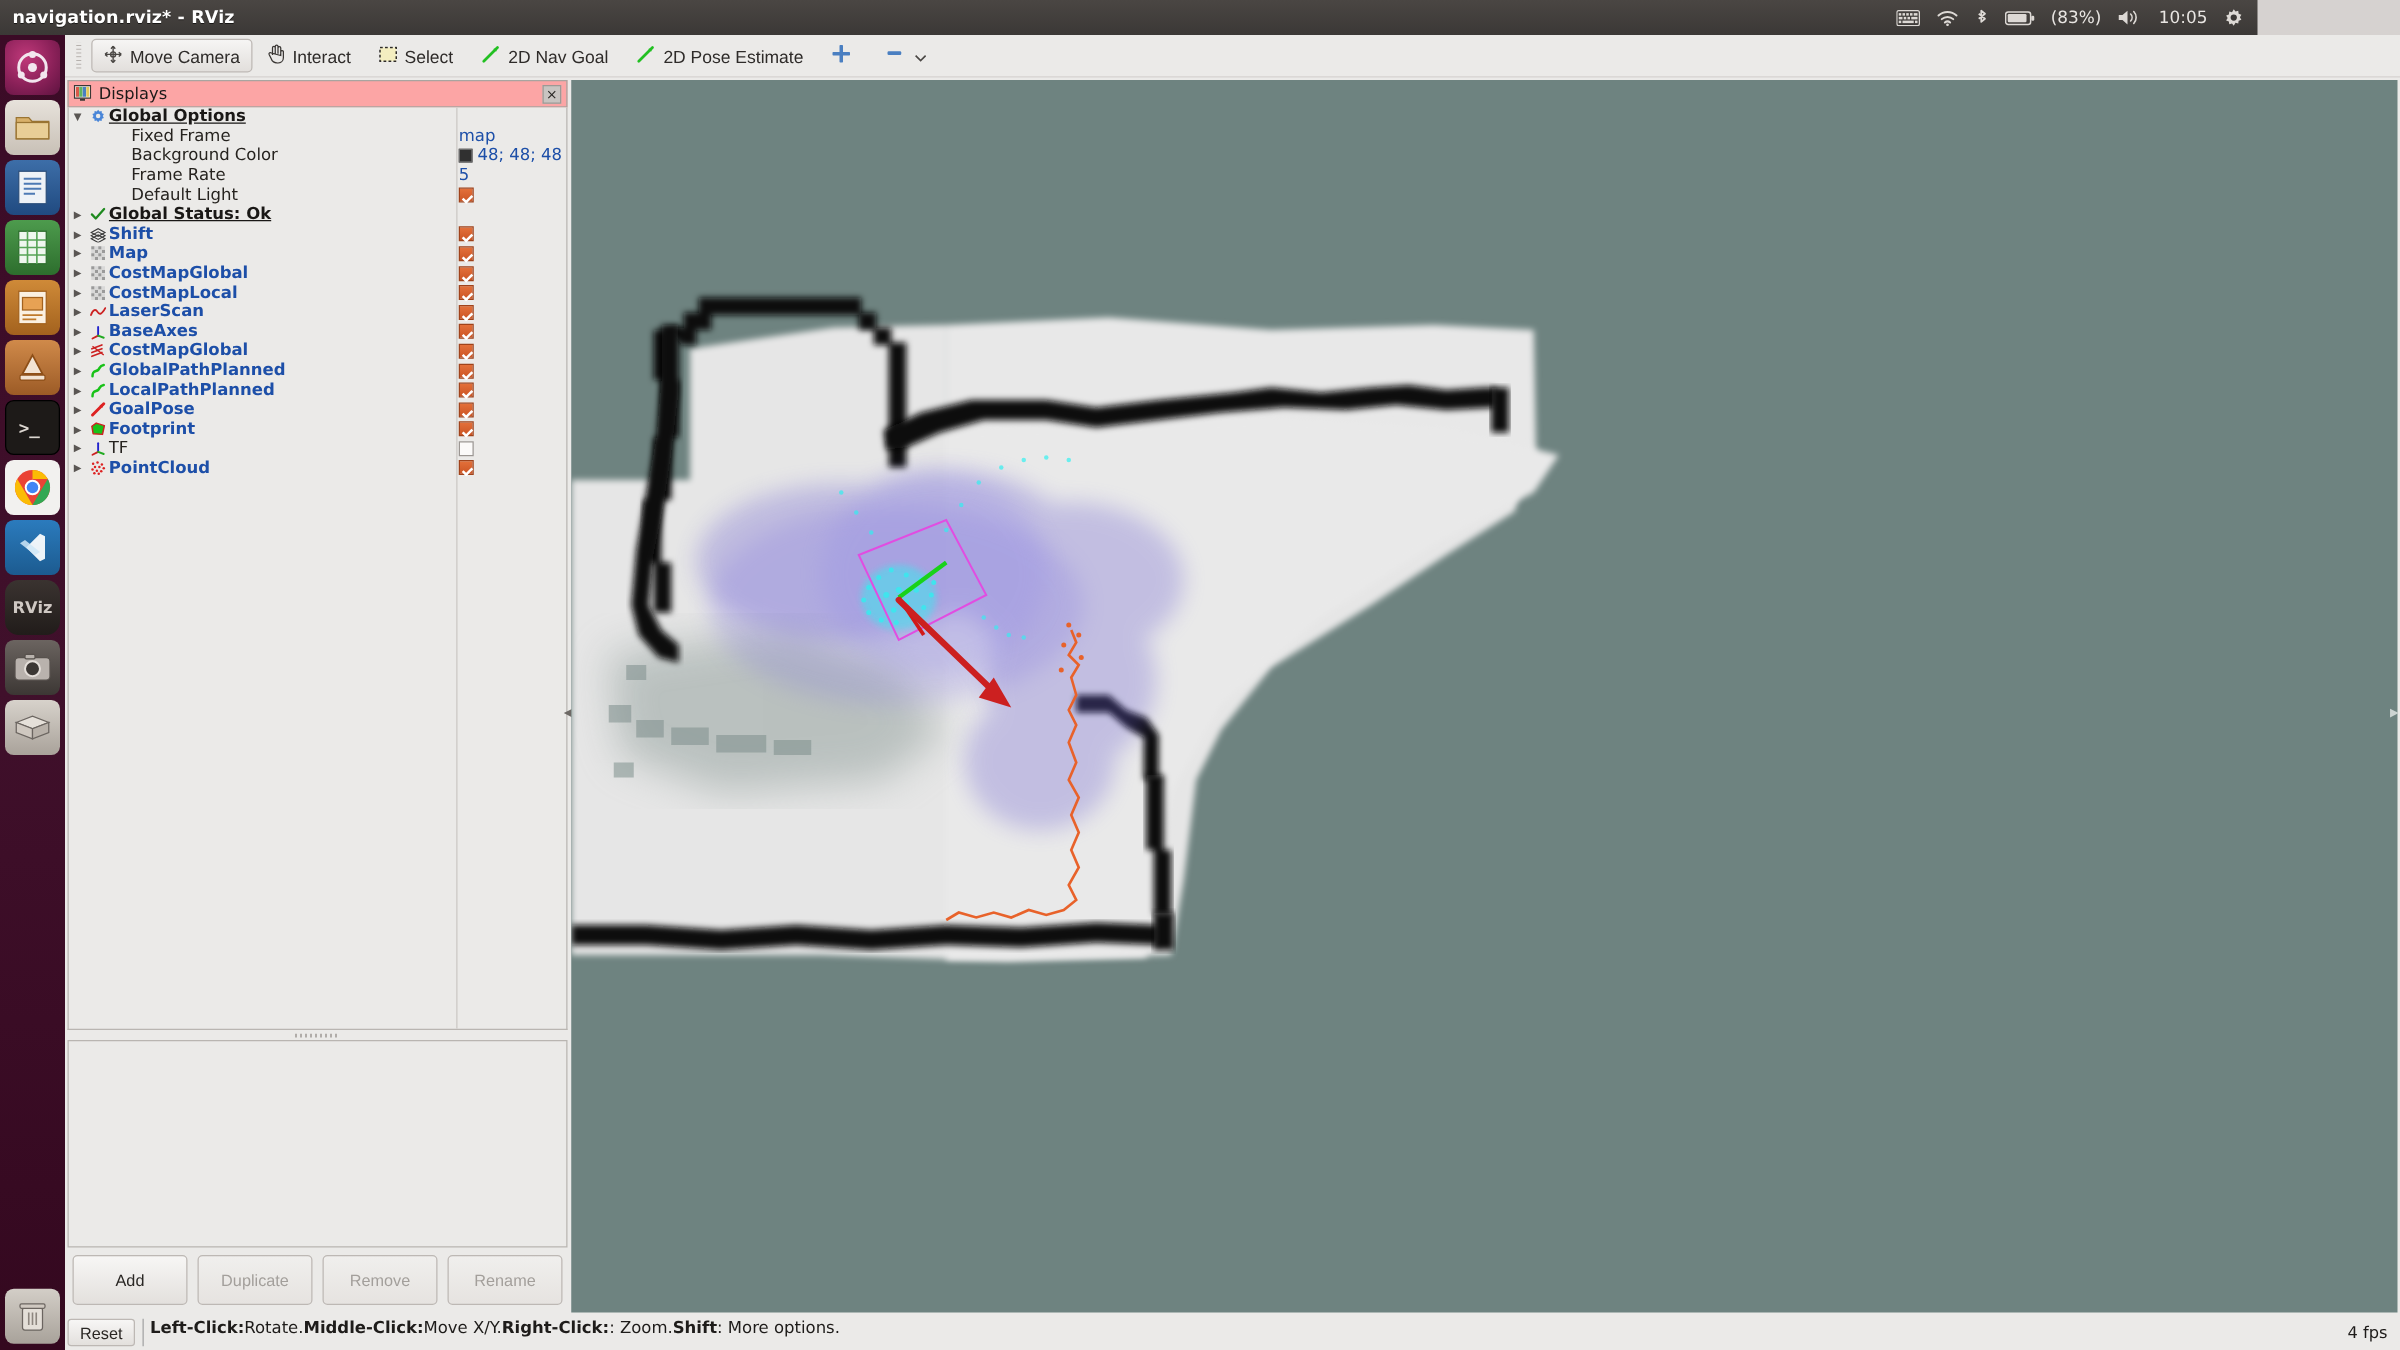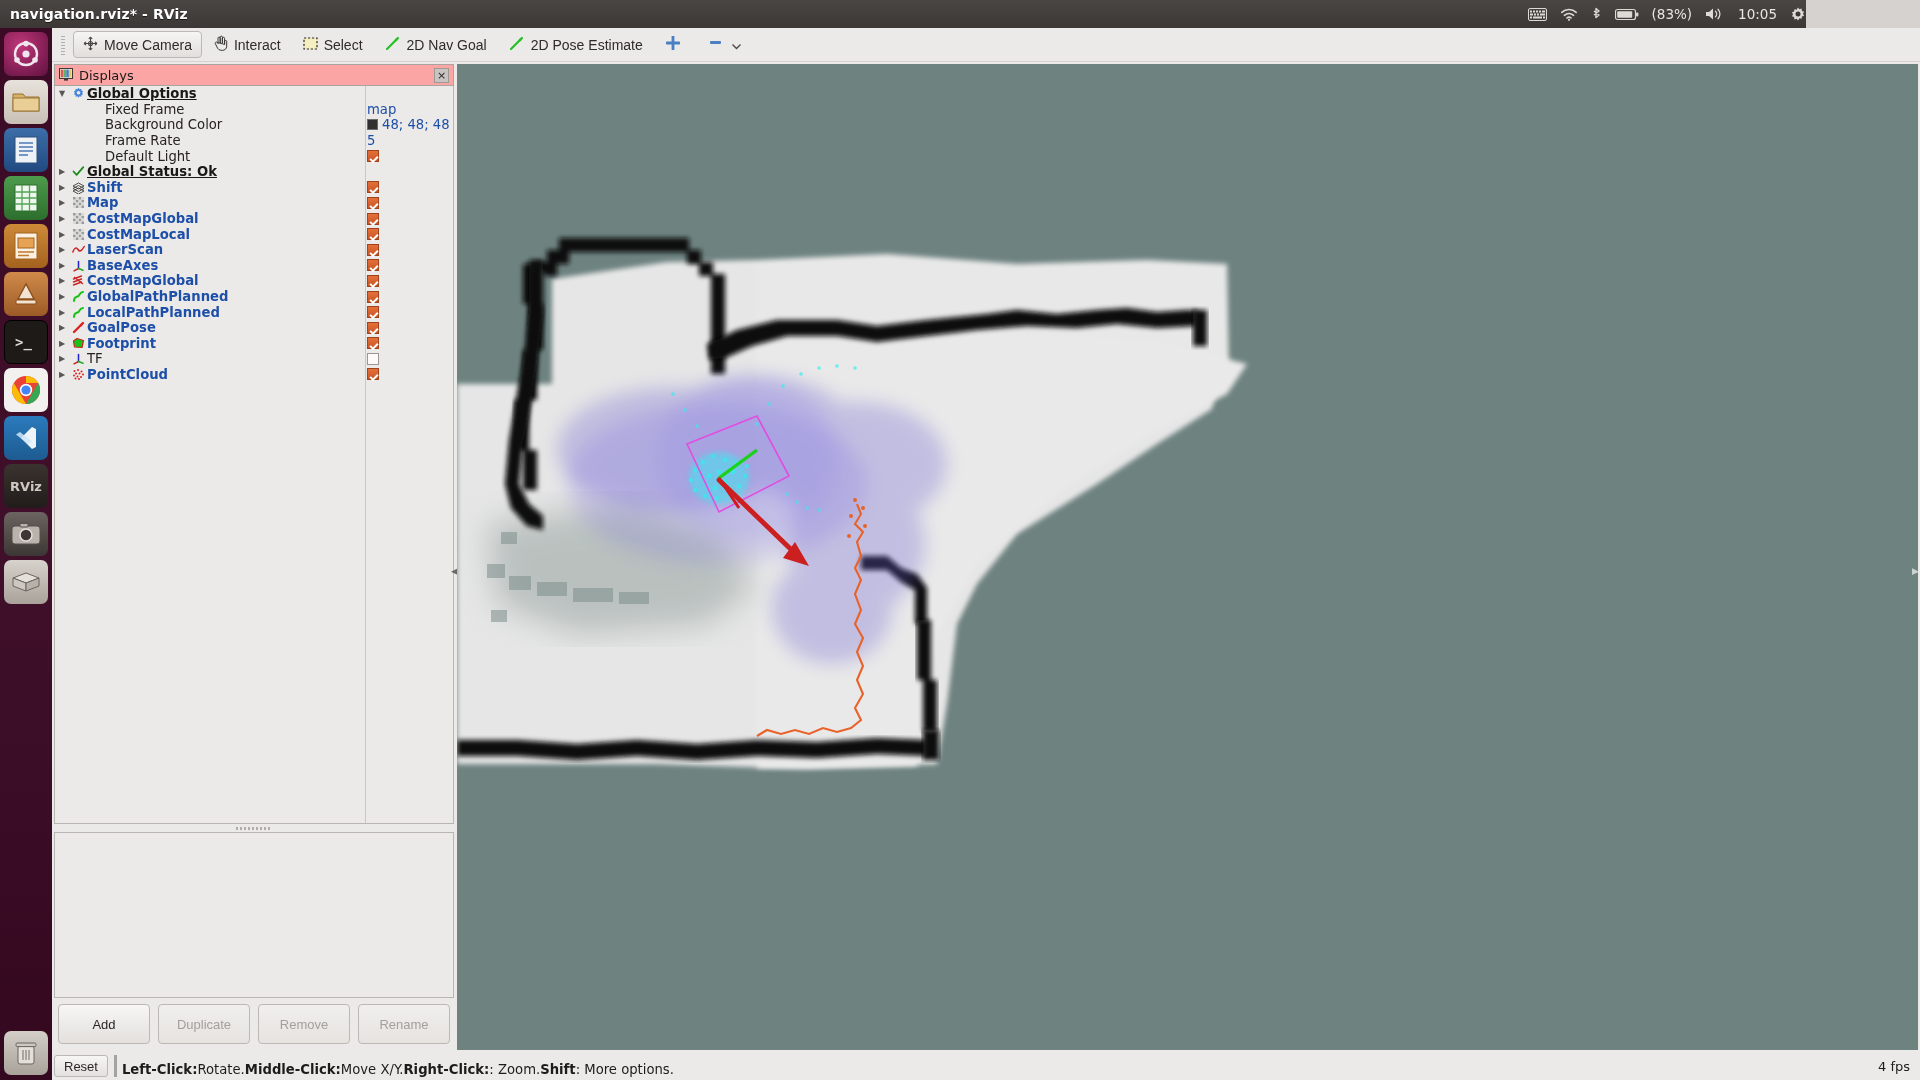--- a/index.html
+++ b/index.html
@@ -16,21 +16,21 @@
     width: 1806px; height: 28px;
     background: linear-gradient(to bottom, #4a4643 0%, #3b3836 100%);
     color: #ffffff;
     display: flex; align-items: center;
   }
   #window-title {
     font-size: 14px; font-weight: bold; color: #ffffff;
     margin-left: 10px; letter-spacing: .1px;
     text-shadow: 0 1px 0 rgba(0,0,0,.6);
   }
-  #tray { margin-left: auto; display: flex; align-items: center; gap: 13px; padding-right: 0; }
+  #tray { margin-left: auto; display: flex; align-items: center; gap: 13px; padding-right: 11px; }
   .tray-item { display: flex; align-items: center; color: #e8e5e2; font-size: 13.5px; }
   .tray-item svg { display: block; }
 
   
   #launcher {
     position: absolute; top: 28px; left: 0;
     width: 52px; height: 1052px;
     background: linear-gradient(to bottom, #3b0b26 0%, #40102b 50%, #34081f 100%);
     padding-top: 4px;
     display: flex; flex-direction: column; align-items: center; gap: 4px;
@@ -43,21 +43,21 @@
   }
   .launcher-icon.ubuntu { background: radial-gradient(circle at 38% 32%, #c0397a 0%, #8b2159 55%, #5e1340 100%); }
   .launcher-icon.files  { background: linear-gradient(#e7e2db, #c8c0b6); }
   .launcher-icon.writer { background: linear-gradient(#3d6ea8, #204a80); }
   .launcher-icon.calc   { background: linear-gradient(#4d9b4d, #2d6e2d); }
   .launcher-icon.impress{ background: linear-gradient(#cf8a38, #a3621e); }
   .launcher-icon.soft   { background: linear-gradient(#d08a4a, #9c5b26); }
   .launcher-icon.term   { background: #1d1a18; border: 1px solid #000; }
   .launcher-icon.chrome { background: #f2f1ef; }
   .launcher-icon.vscode { background: linear-gradient(#2b7bbd, #1c5b90); }
-  .launcher-icon.rviz   { background: linear-gradient(#3a3330, #211c1a); font-size: 13px; color:#cfc8c3;}
+  .launcher-icon.rviz   { background: linear-gradient(#3a3330, #211c1a); font-size: 13px; color:#cfc8c3;border-radius:11px;}
   .launcher-icon.shot   { background: linear-gradient(#6b6460, #3c3734); }
   .launcher-icon.amazon { background: linear-gradient(#d7d2cb, #a9a29a); }
   .launcher-icon.trash  { background: linear-gradient(#d3cec7, #a8a29a); }
   #launcher-bottom { margin-top: auto; padding-bottom: 5px; }
 
   
   #rviz {
     position: absolute; top: 28px; left: 52px;
     width: 1868px; height: 1052px;
     background: #ebeae8;
@@ -162,23 +162,23 @@
   #statusbar {
     position: absolute; left: 2px; right: 2px; bottom: 2px; height: 24px;
     display: flex; align-items: center; gap: 0;
   }
   #reset-btn {
     height: 22px; padding: 0 9px; font-size: 13px;
     background: linear-gradient(#f7f6f5, #e3e0dd); border: 1px solid #bdb8b4;
     color: #2a2724; border-radius: 3px; cursor: default;
   }
   #status-text {
-    flex: 1; margin-left: 6px; height: 22px; display: flex; align-items: flex-end;
+    flex: 1; margin-left: 6px; height: 22px; display: flex; align-items: flex-start;
     font-size: 13.2px; color: #1e1c1a; padding-left: 5px;
-    border-left: 3px solid #a3a3a3;
+    border-left: 1px solid #a3a3a3;
   }
   #status-text b { font-weight: bold; }
   #fps { font-size: 13px; color: #1e1c1a; padding-right: 8px; }
 
   
   .mapsvg { position: absolute; left: 0; top: 0; }
 </style>
 </head>
 <body>
 

